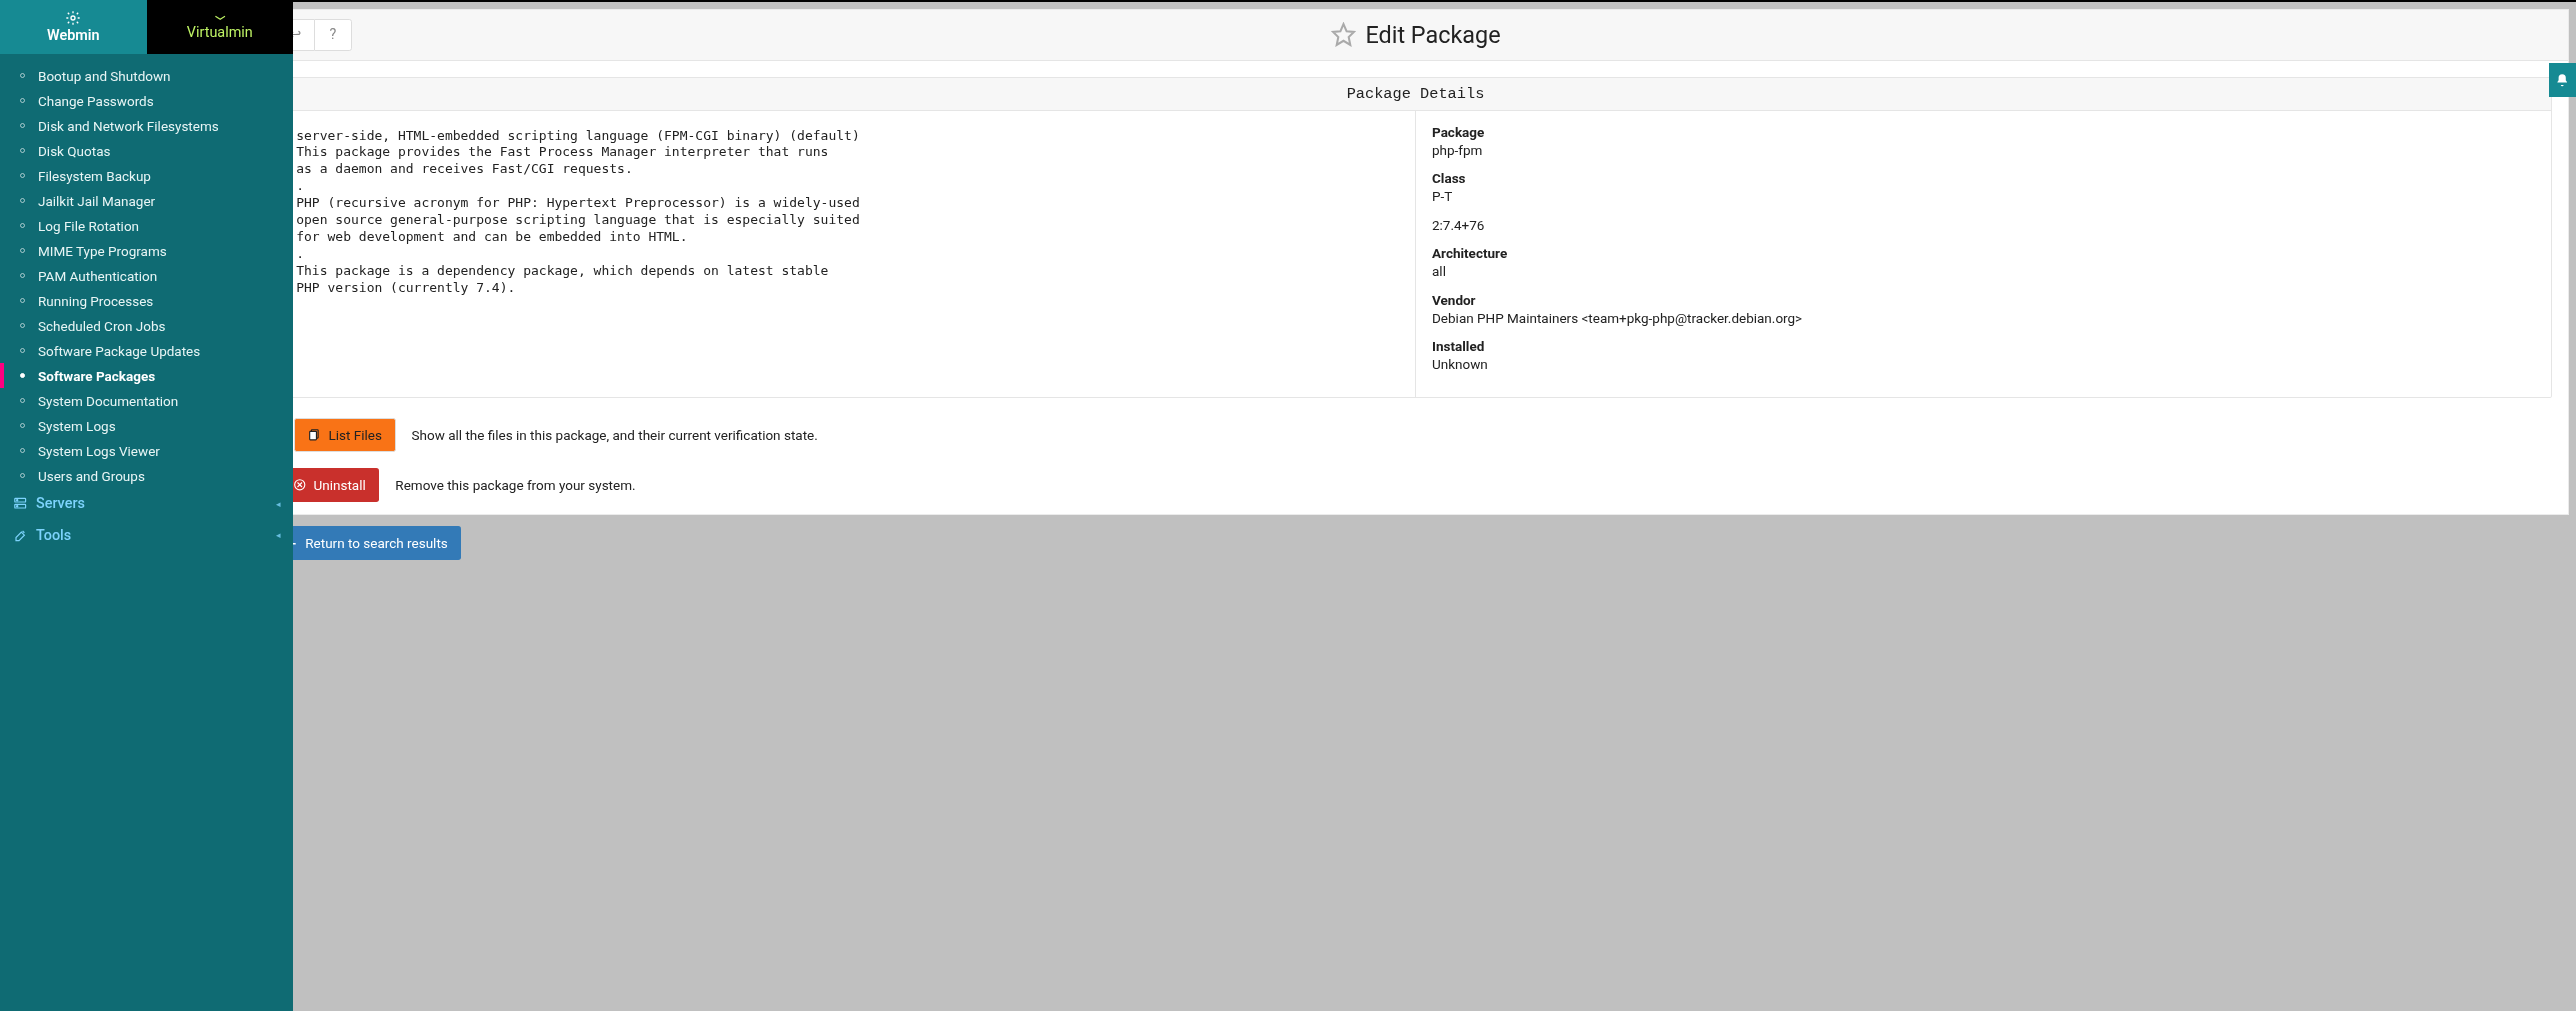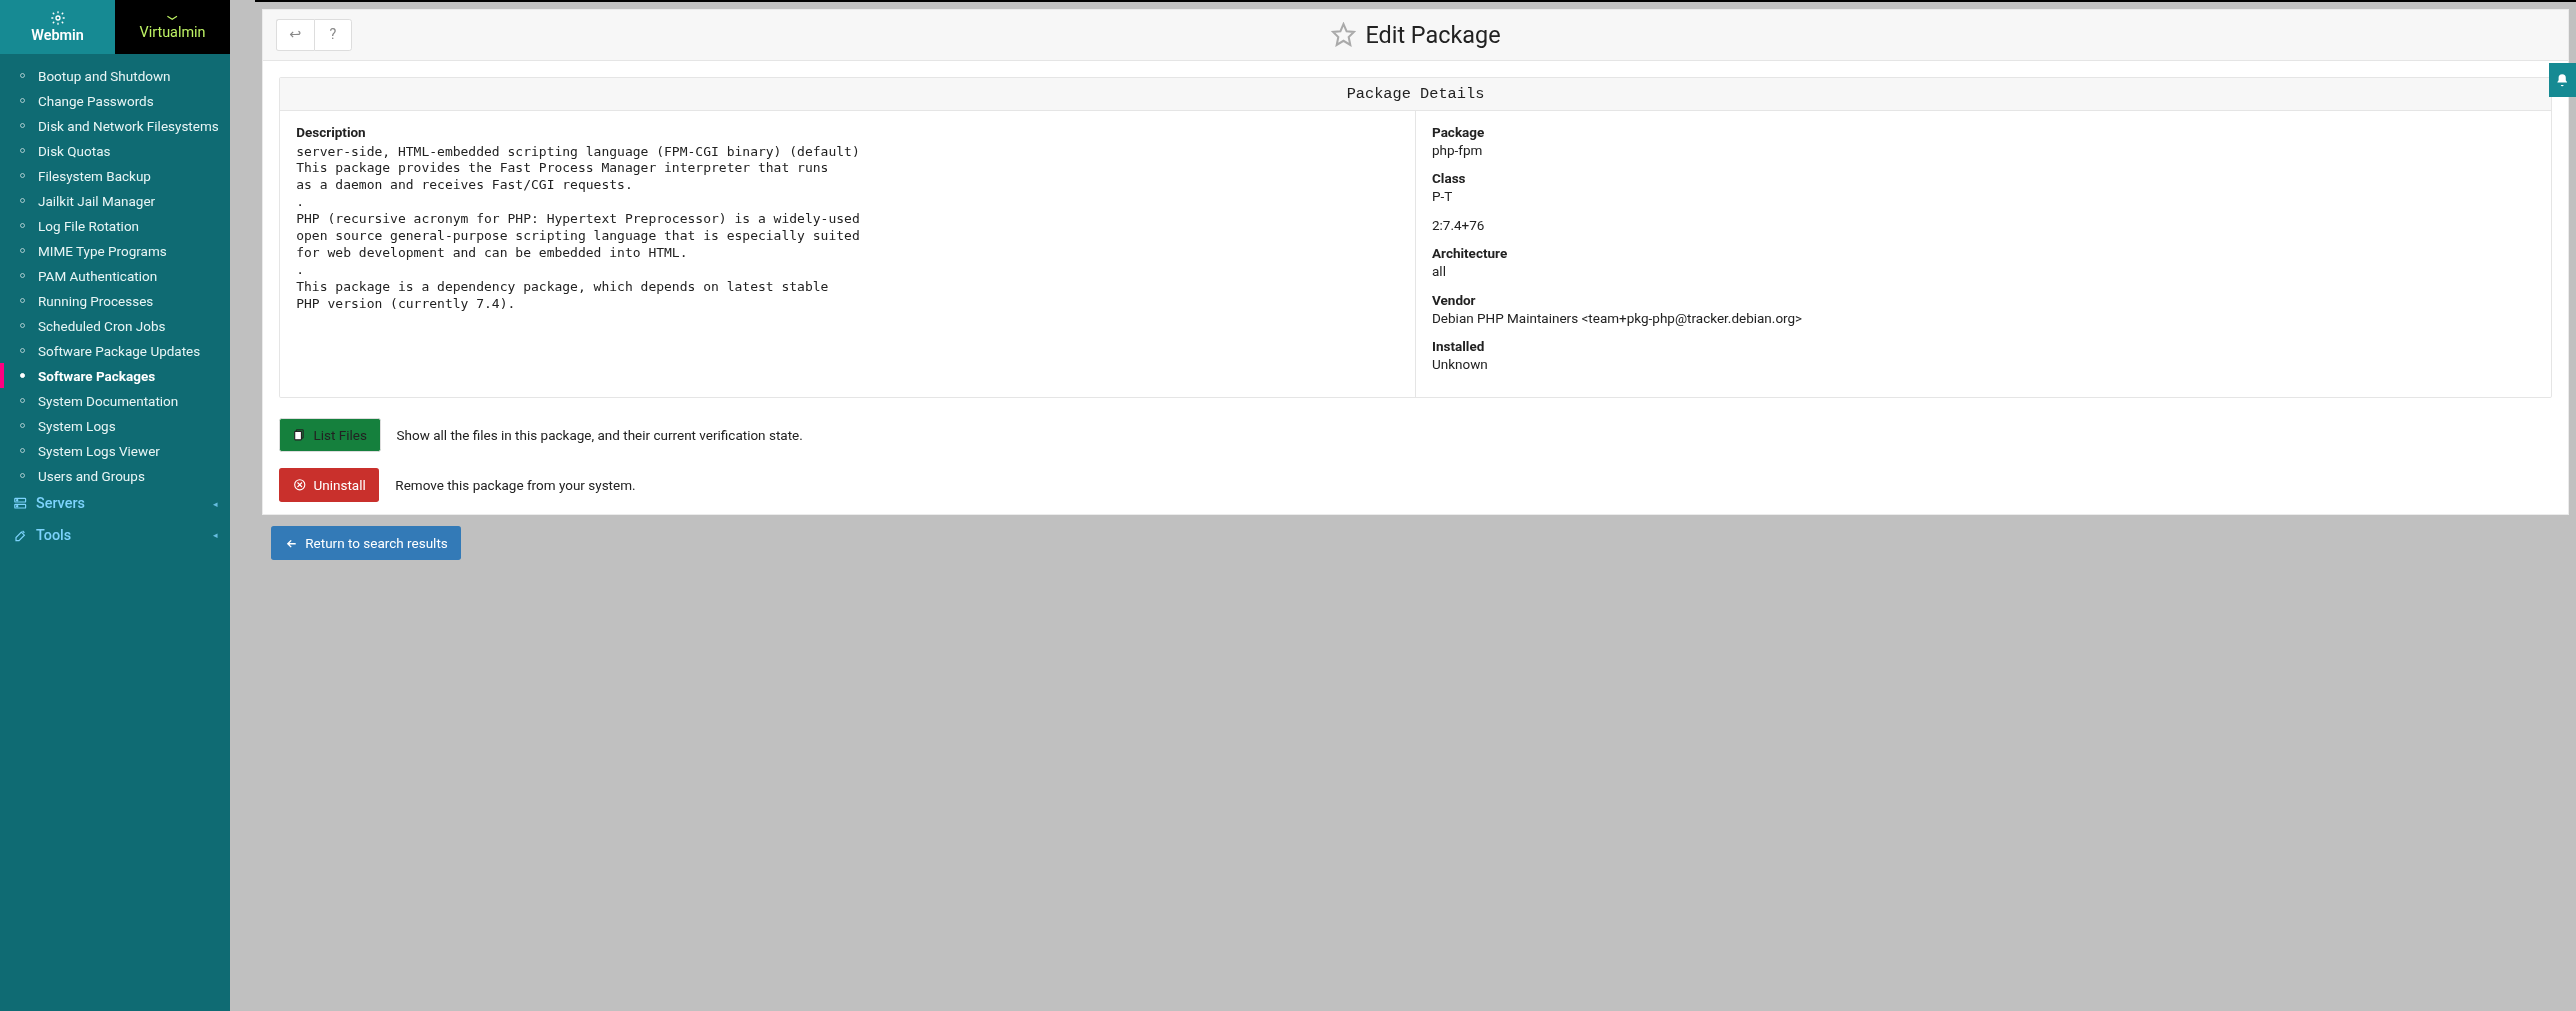--- a/index.html
+++ b/index.html
@@ -1,19 +1,19 @@
 <!DOCTYPE html>
 <html style="font-size:14.4px"><head>
 <meta charset="utf-8">
 <style>
 * { margin: 0; padding: 0; box-sizing: border-box; }
 body { font-family: -apple-system, BlinkMacSystemFont, "Segoe UI", Roboto, sans-serif; font-size: 13.5px; color: #222; background: #c0c0c0; }
 
 
-.sidebar { position: fixed; left: 0; top: 0; bottom: 0; width: 230px; background: #0a5a5a; background: linear-gradient(#0e6b6b,#0e6b6b); background:#12707a; background:#0f6a73; background:#10727a; background:#0d6971; background:#127178; background:#0d666e; background:#117078; }
+.sidebar { position: fixed; left: 0; top: 0; bottom: 0; width: 293px; background: #0a5a5a; background: linear-gradient(#0e6b6b,#0e6b6b); background:#12707a; background:#0f6a73; background:#10727a; background:#0d6971; background:#127178; background:#0d666e; background:#117078; }
 .sidebar { background:#106a72; }
 .sidebar { background:#0f6b73; }
 .sidebar { background:#0d6a72; }
 .sidebar { background:#146f78; }
 .sidebar { background:#0c646c; }
 .sidebar { background:#127178; }
 .sidebar { background:#116f77; }
 .sidebar { background:#0e6d75; }
 .sidebar { background:#13727a; }
 .sidebar { background: #0f6b73; overflow-y:auto;}
@@ -52,21 +52,21 @@
 .panel-body { display:flex;}
 .col-desc { flex:1; padding:12.6px 16px; border-right:0.9px solid #e5e5e5;}
 .col-meta { flex:1; padding:12.6px 16px;}
 .field-label { font-weight:700; font-size:13.5px; margin-bottom:1.8px;}
 .desc-text { font-family: ui-monospace, SFMono-Regular, Menlo, Consolas, monospace; font-size:13px; white-space:pre-wrap; line-height:1.3; margin-top:3.6px;}
 .meta-group { margin-bottom:12.6px;}
 .meta-group .val { font-size:13.5px;}
 
 .action-row { display:flex; align-items:center; gap:16px; padding:3.6px 16px 12.6px 16px;}
 .btn { display:inline-flex; align-items:center; gap:7.2px; padding:8px 12.6px; border-radius:2.7px; font-size:13.5px; cursor:pointer; border:0.9px solid transparent;}
-.btn-outline { background:#15803d; border-color:#ddd; color:#222;}
+.btn-outline { background:#f97316; border-color:#ddd; color:#222;margin-left:15px;}
 .btn-danger { background:#c9302c; color:#fff;}
 .btn-primary { background:#337ab7; color:#fff;}
 .action-desc { font-size:13.5px;}
 
 .return-row { padding:10.8px 16px 16px 16px; }
 
 .bell-tab { position:fixed; right:0; top:63px; width:27px; height:34px; background:#168a93; color:#fff; display:flex; align-items:center; justify-content:center; border-radius:0; cursor:pointer;}
 .bell-tab svg{width:14.4px;height:14.4px;}
 
 .divider-line{height:1.8px;background:#000;}
@@ -198,21 +198,20 @@
           </svg>
         <span class="page-title">Edit Package</span>
       </div>
       <div style="width:75px"></div>
     </div>
 
     <div class="panel">
       <div class="panel-header">Package Details</div>
       <div class="panel-body">
         <div class="col-desc">
-          <div class="field-label">Description</div>
           <div class="desc-text">server-side, HTML-embedded scripting language (FPM-CGI binary) (default)
 This package provides the Fast Process Manager interpreter that runs
 as a daemon and receives Fast/CGI requests.
 .
 PHP (recursive acronym for PHP: Hypertext Preprocessor) is a widely-used
 open source general-purpose scripting language that is especially suited
 for web development and can be embedded into HTML.
 .
 This package is a dependency package, which depends on latest stable
 PHP version (currently 7.4).</div>

